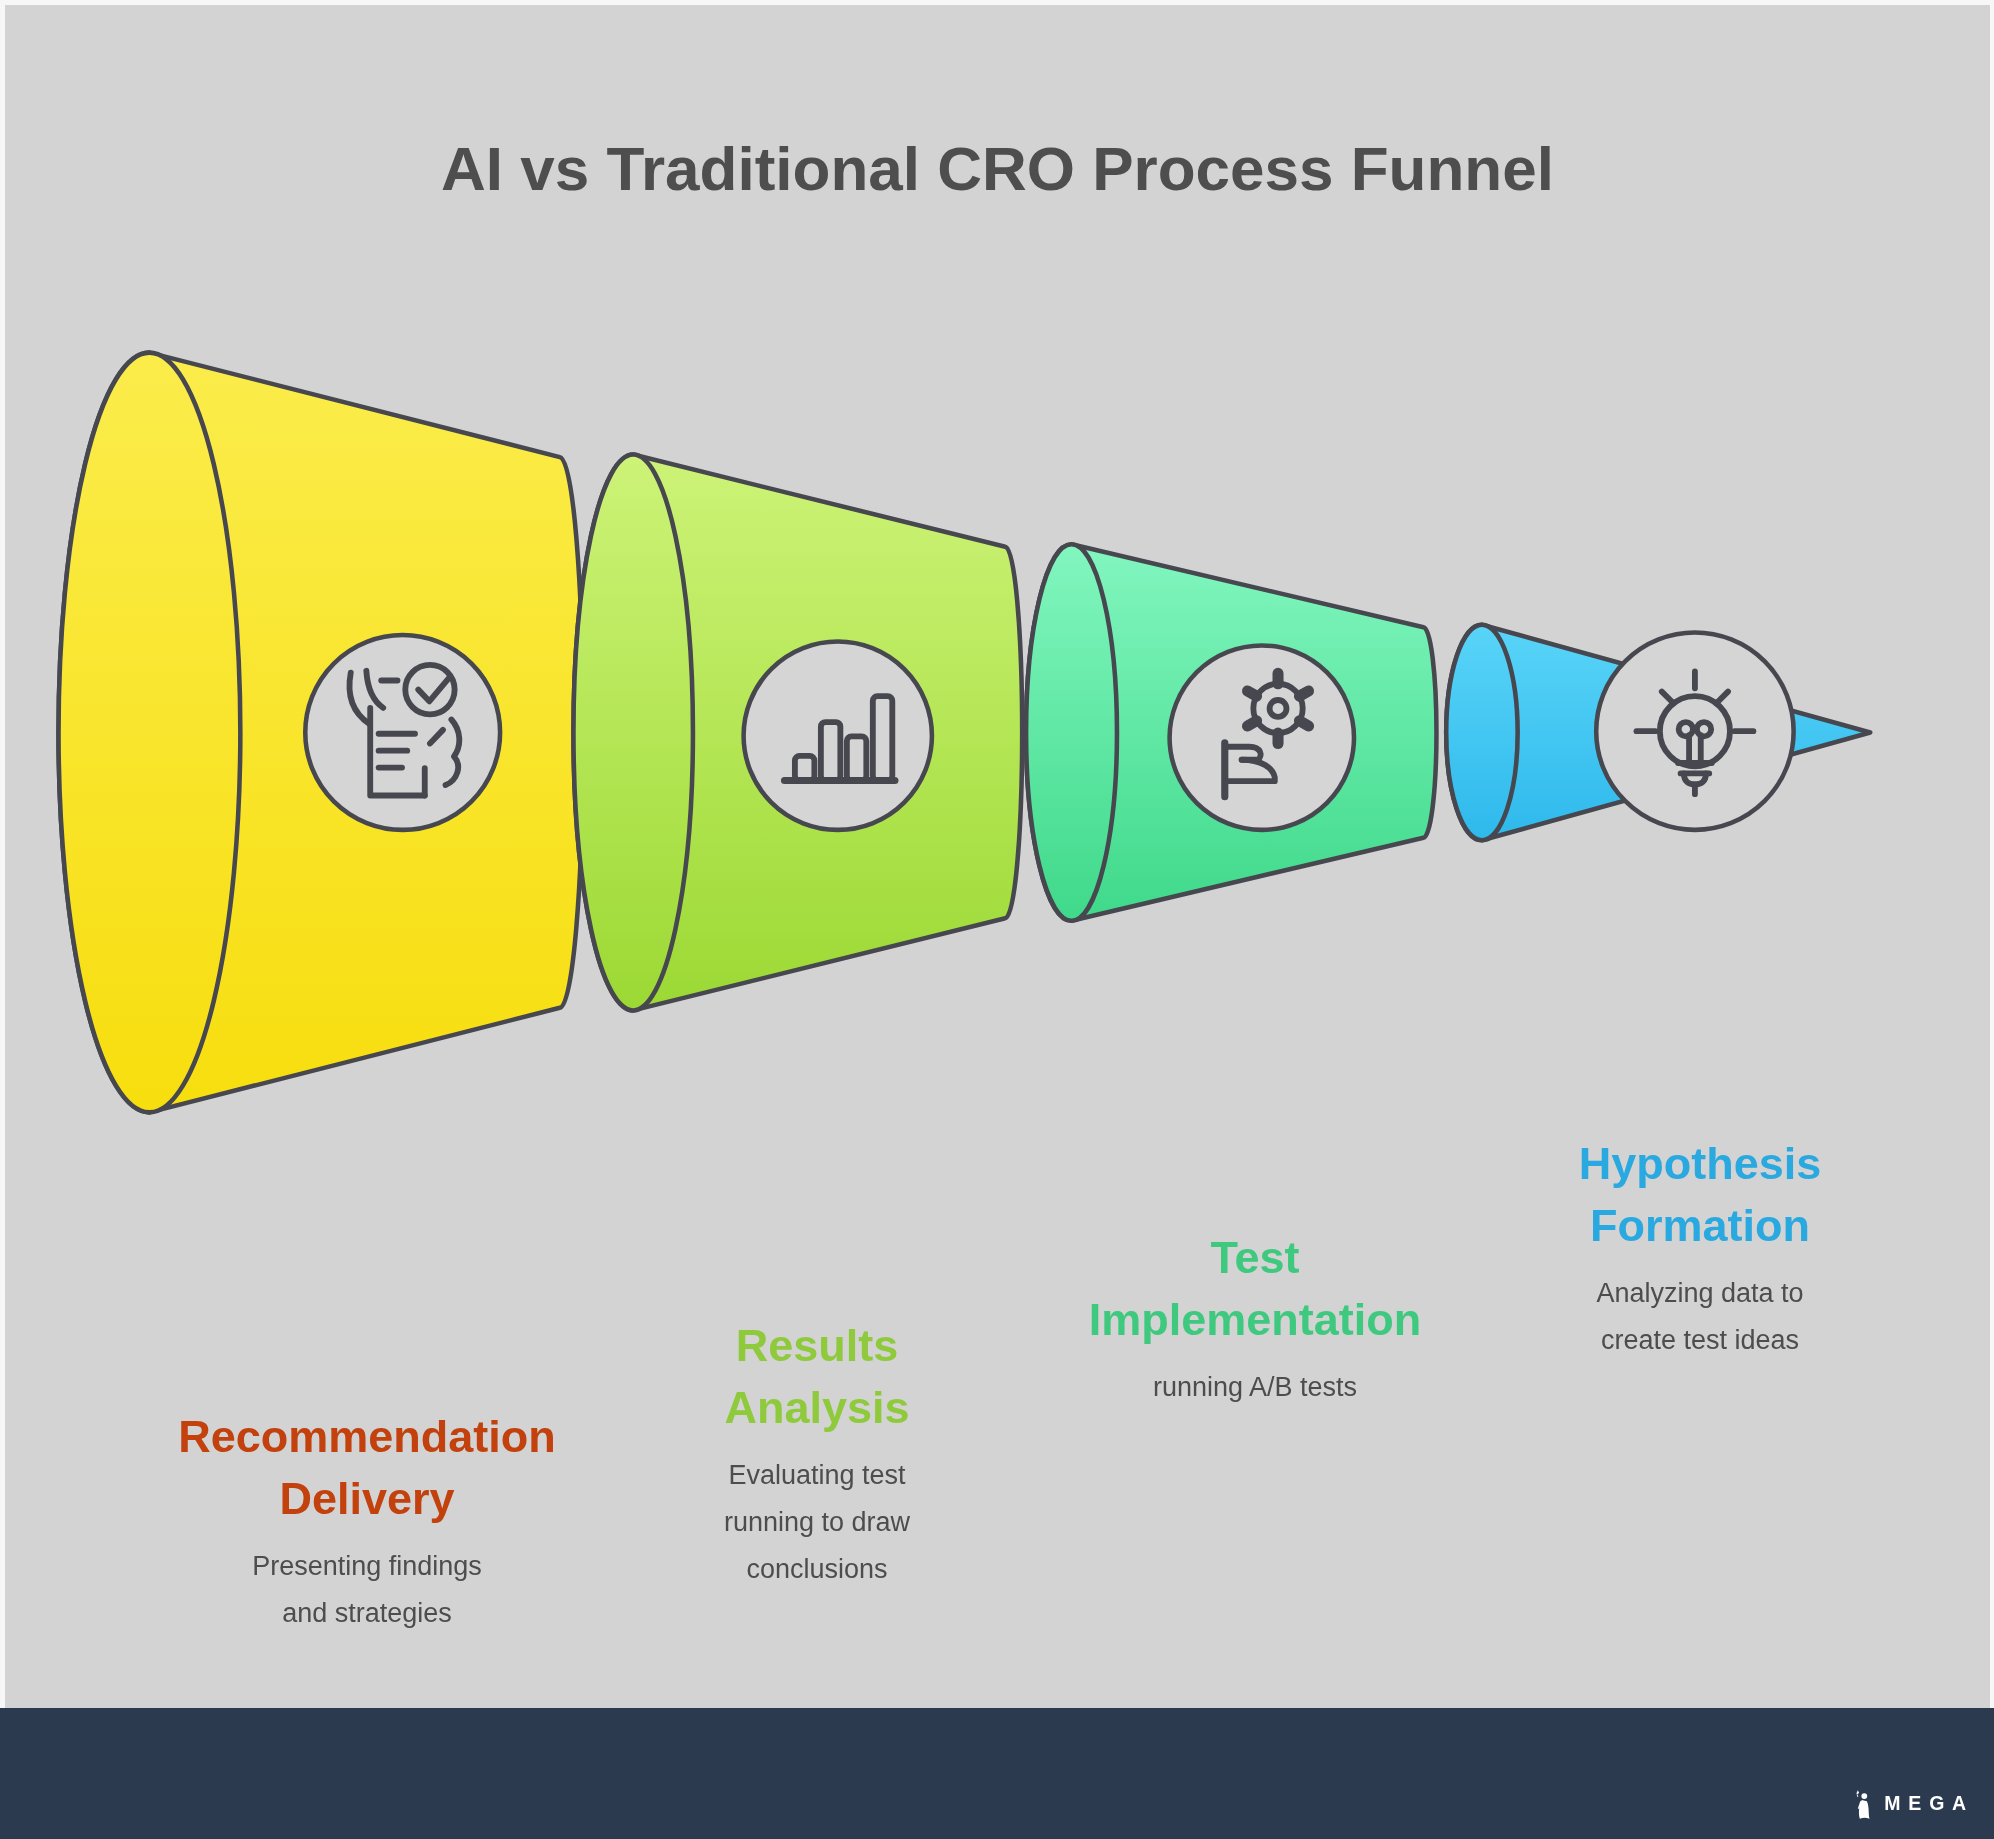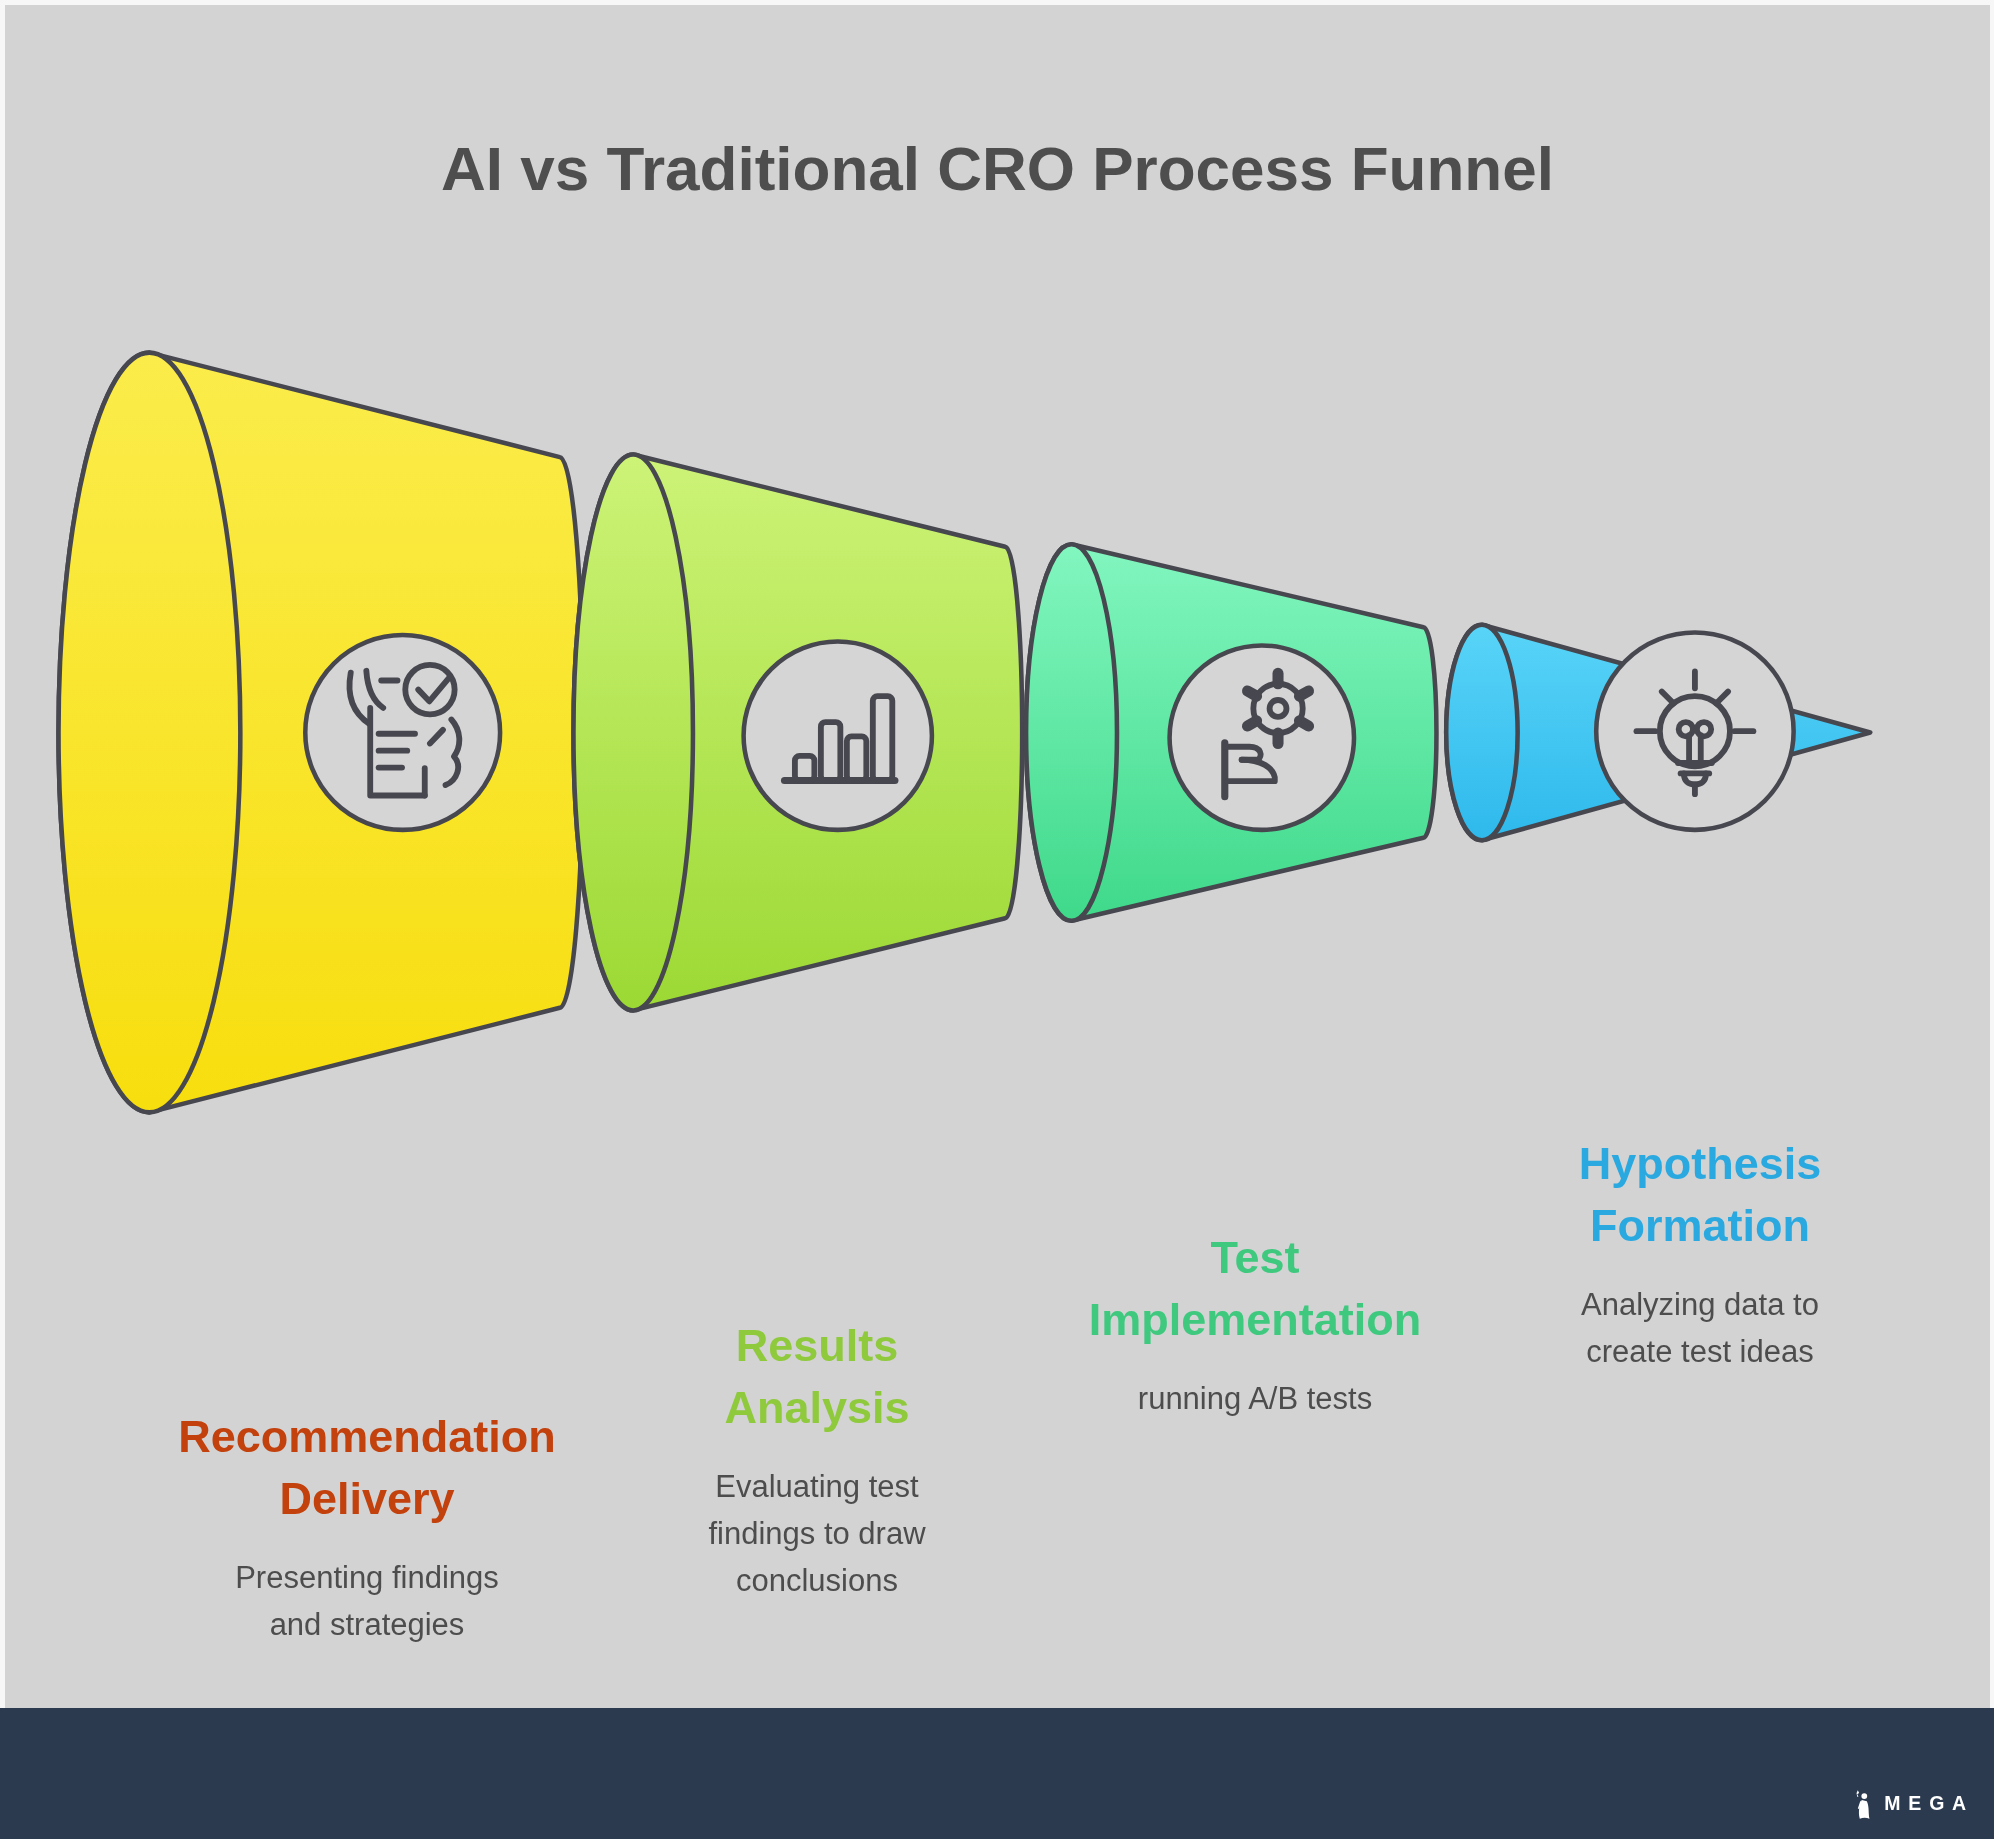--- a/index.html
+++ b/index.html
@@ -8,21 +8,21 @@
     background:#F7F7F8;font-family:"Liberation Sans",sans-serif;
   }
   .canvas{position:absolute;left:5.2px;top:5.2px;width:1985px;height:1719px;background:#D3D3D4;}
   .funnel-svg{position:absolute;left:0;top:0;width:1995px;height:1839px;}
   .title{
     position:absolute;left:0;right:0;top:133px;margin:0;
     text-align:center;font-size:62px;font-weight:bold;letter-spacing:0;
   }
   .stage{position:absolute;transform:translateX(-50%);text-align:center;}
   .stage .label{font-size:45px;font-weight:bold;line-height:62px;}
-  .stage .desc{margin-top:24px;font-size:31px;line-height:47px;}
+  .stage .desc{margin-top:13px;font-size:27px;line-height:47px;}
   .s1{left:367px;top:1406px;width:507px;}
   .s2{left:817px;top:1315px;width:455px;}
   .s3{left:1255px;top:1227px;width:468px;}
   .s4{left:1700px;top:1133px;width:468px;}
   .footer{position:absolute;left:0;right:0;bottom:0;height:131px;}
   .footer-brand{position:absolute;right:21px;bottom:19.5px;display:flex;align-items:center;gap:10.4px;}
   .brand-text{font-size:19.5px;font-weight:bold;letter-spacing:7.8px;line-height:1;}
 </style>
 </head>
 <body>
@@ -153,21 +153,21 @@
     </div>
   </div>
 
   <div class="stage s2">
     <div class="label" style="color: rgb(143, 201, 60);">
       <div>Results</div>
       <div>Analysis</div>
     </div>
     <div class="desc" style="color: rgb(77, 77, 77);">
       <div>Evaluating test</div>
-      <div>findings to draw</div>
+      <div>running to draw</div>
       <div>conclusions</div>
     </div>
   </div>
 
   <div class="stage s3">
     <div class="label" style="color: rgb(62, 201, 126);">
       <div>Test</div>
       <div>Implementation</div>
     </div>
     <div class="desc" style="color: rgb(77, 77, 77);">

